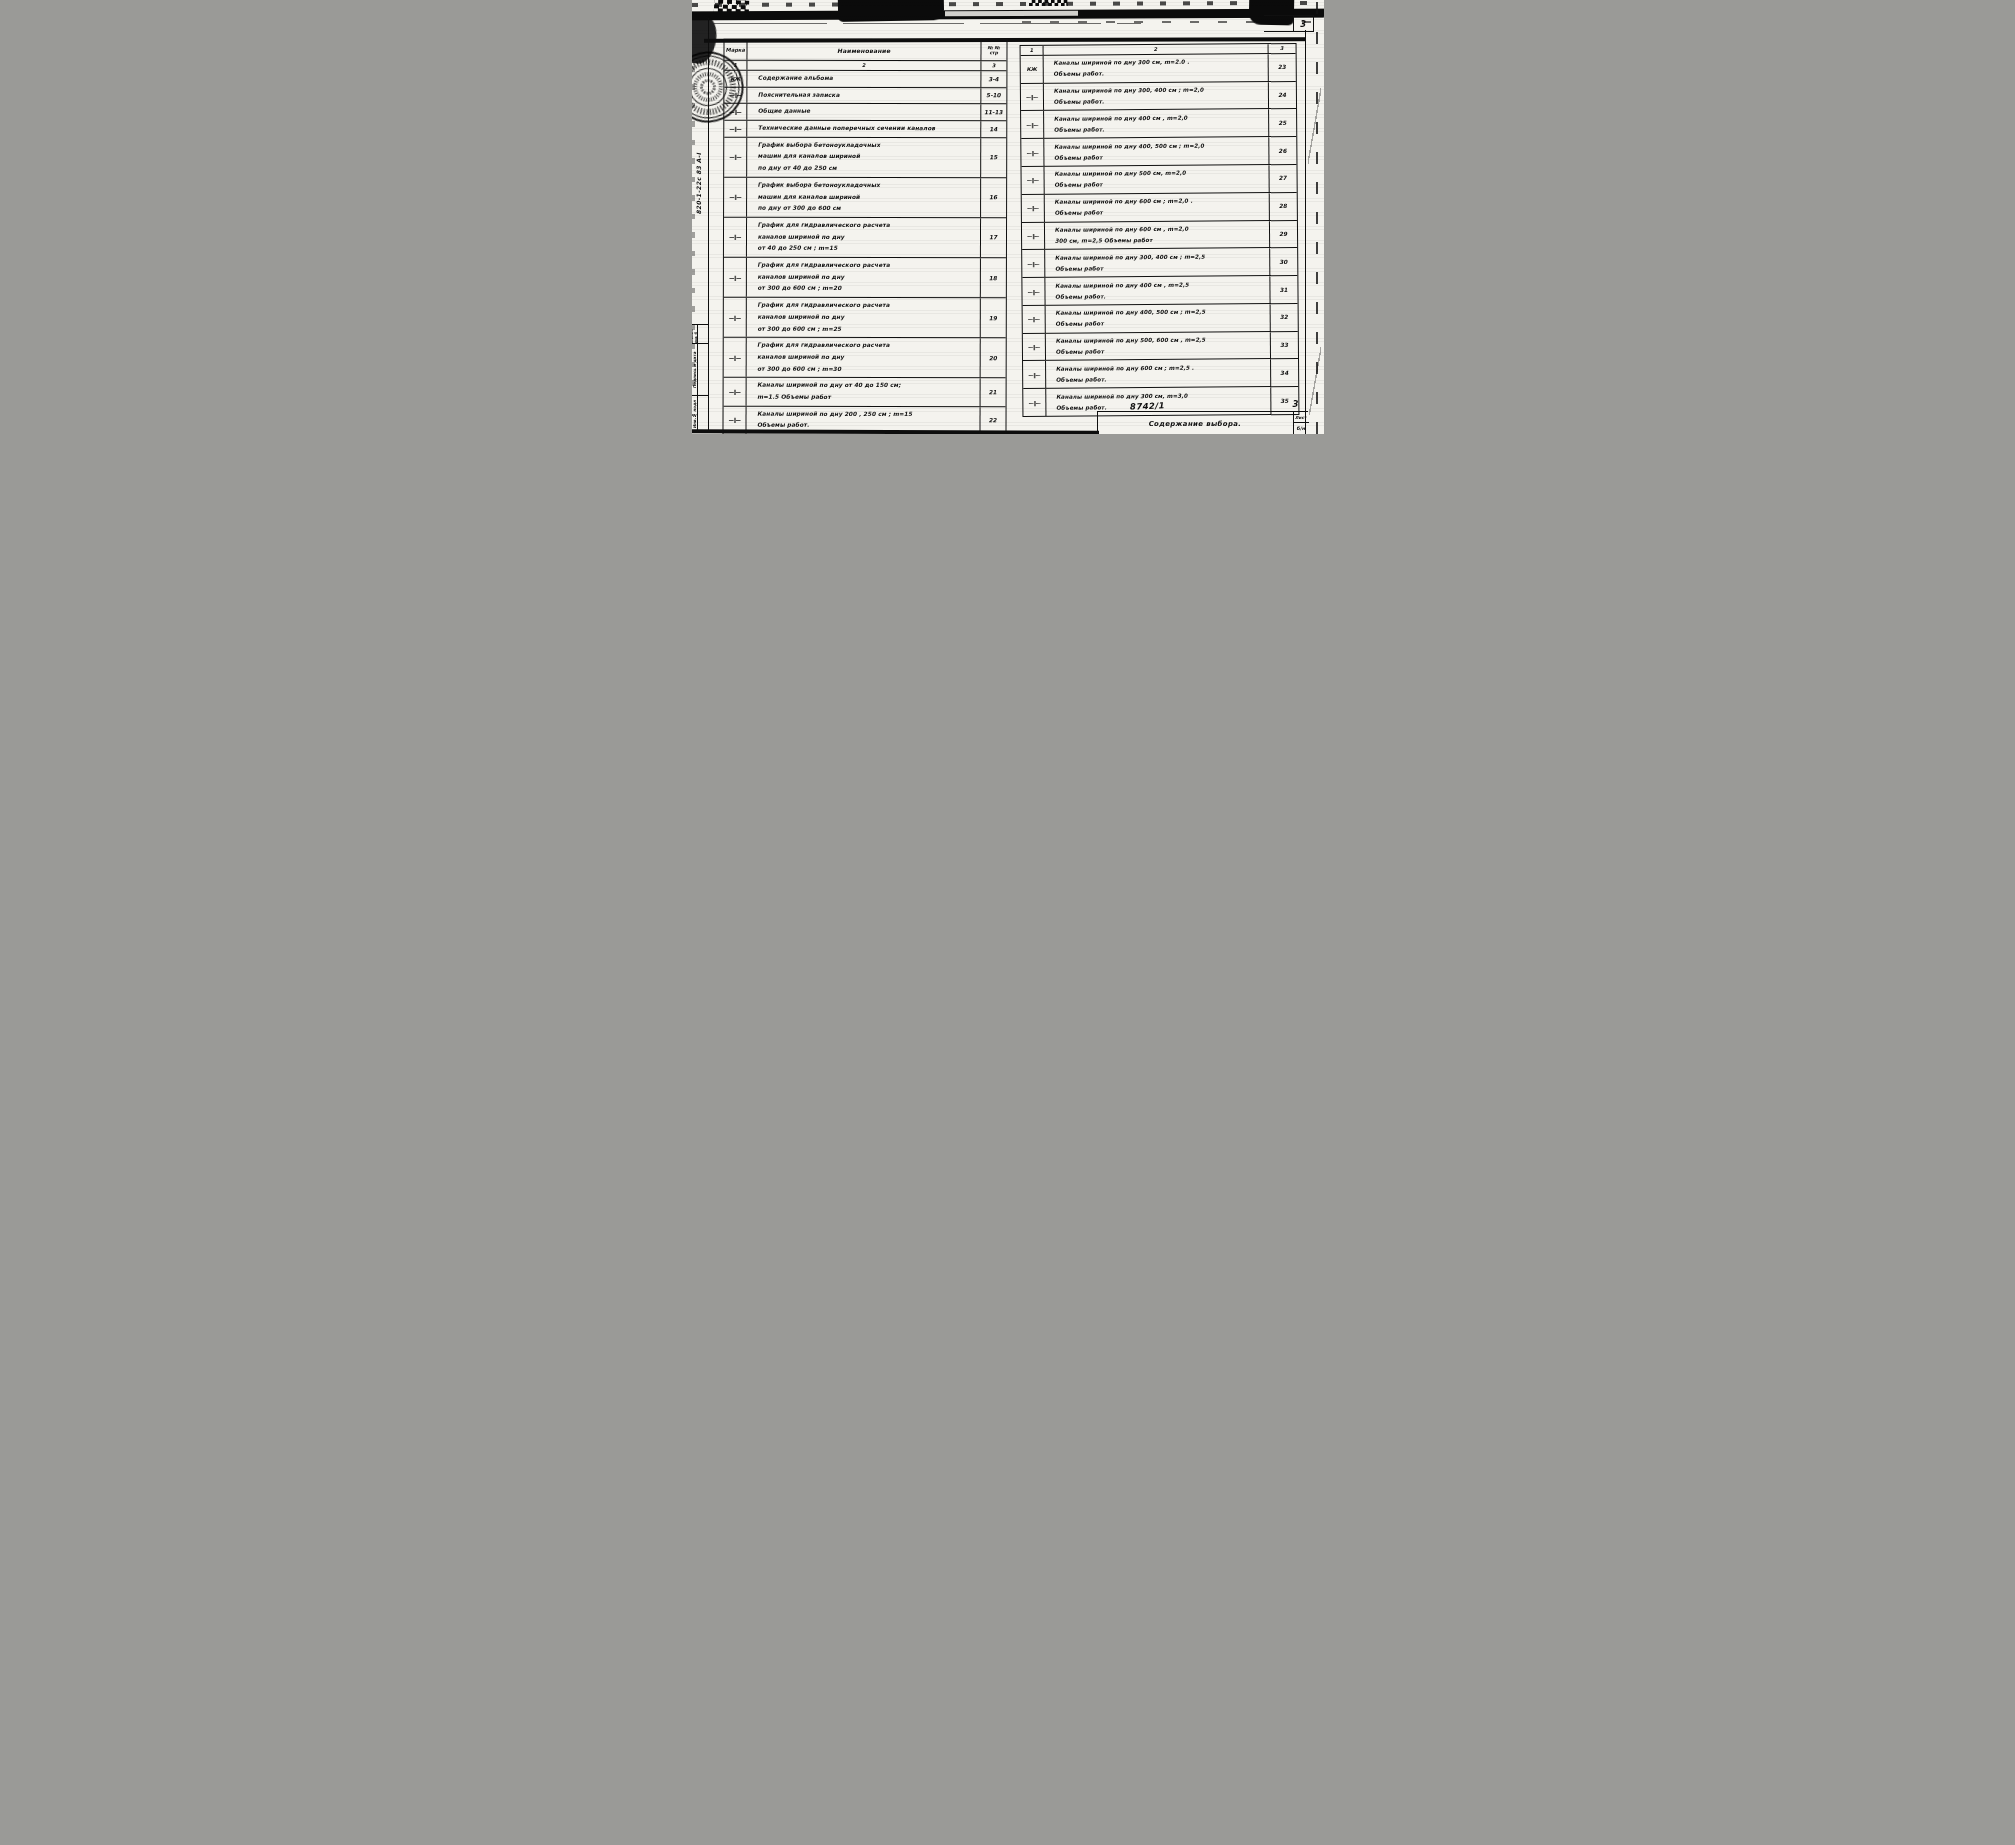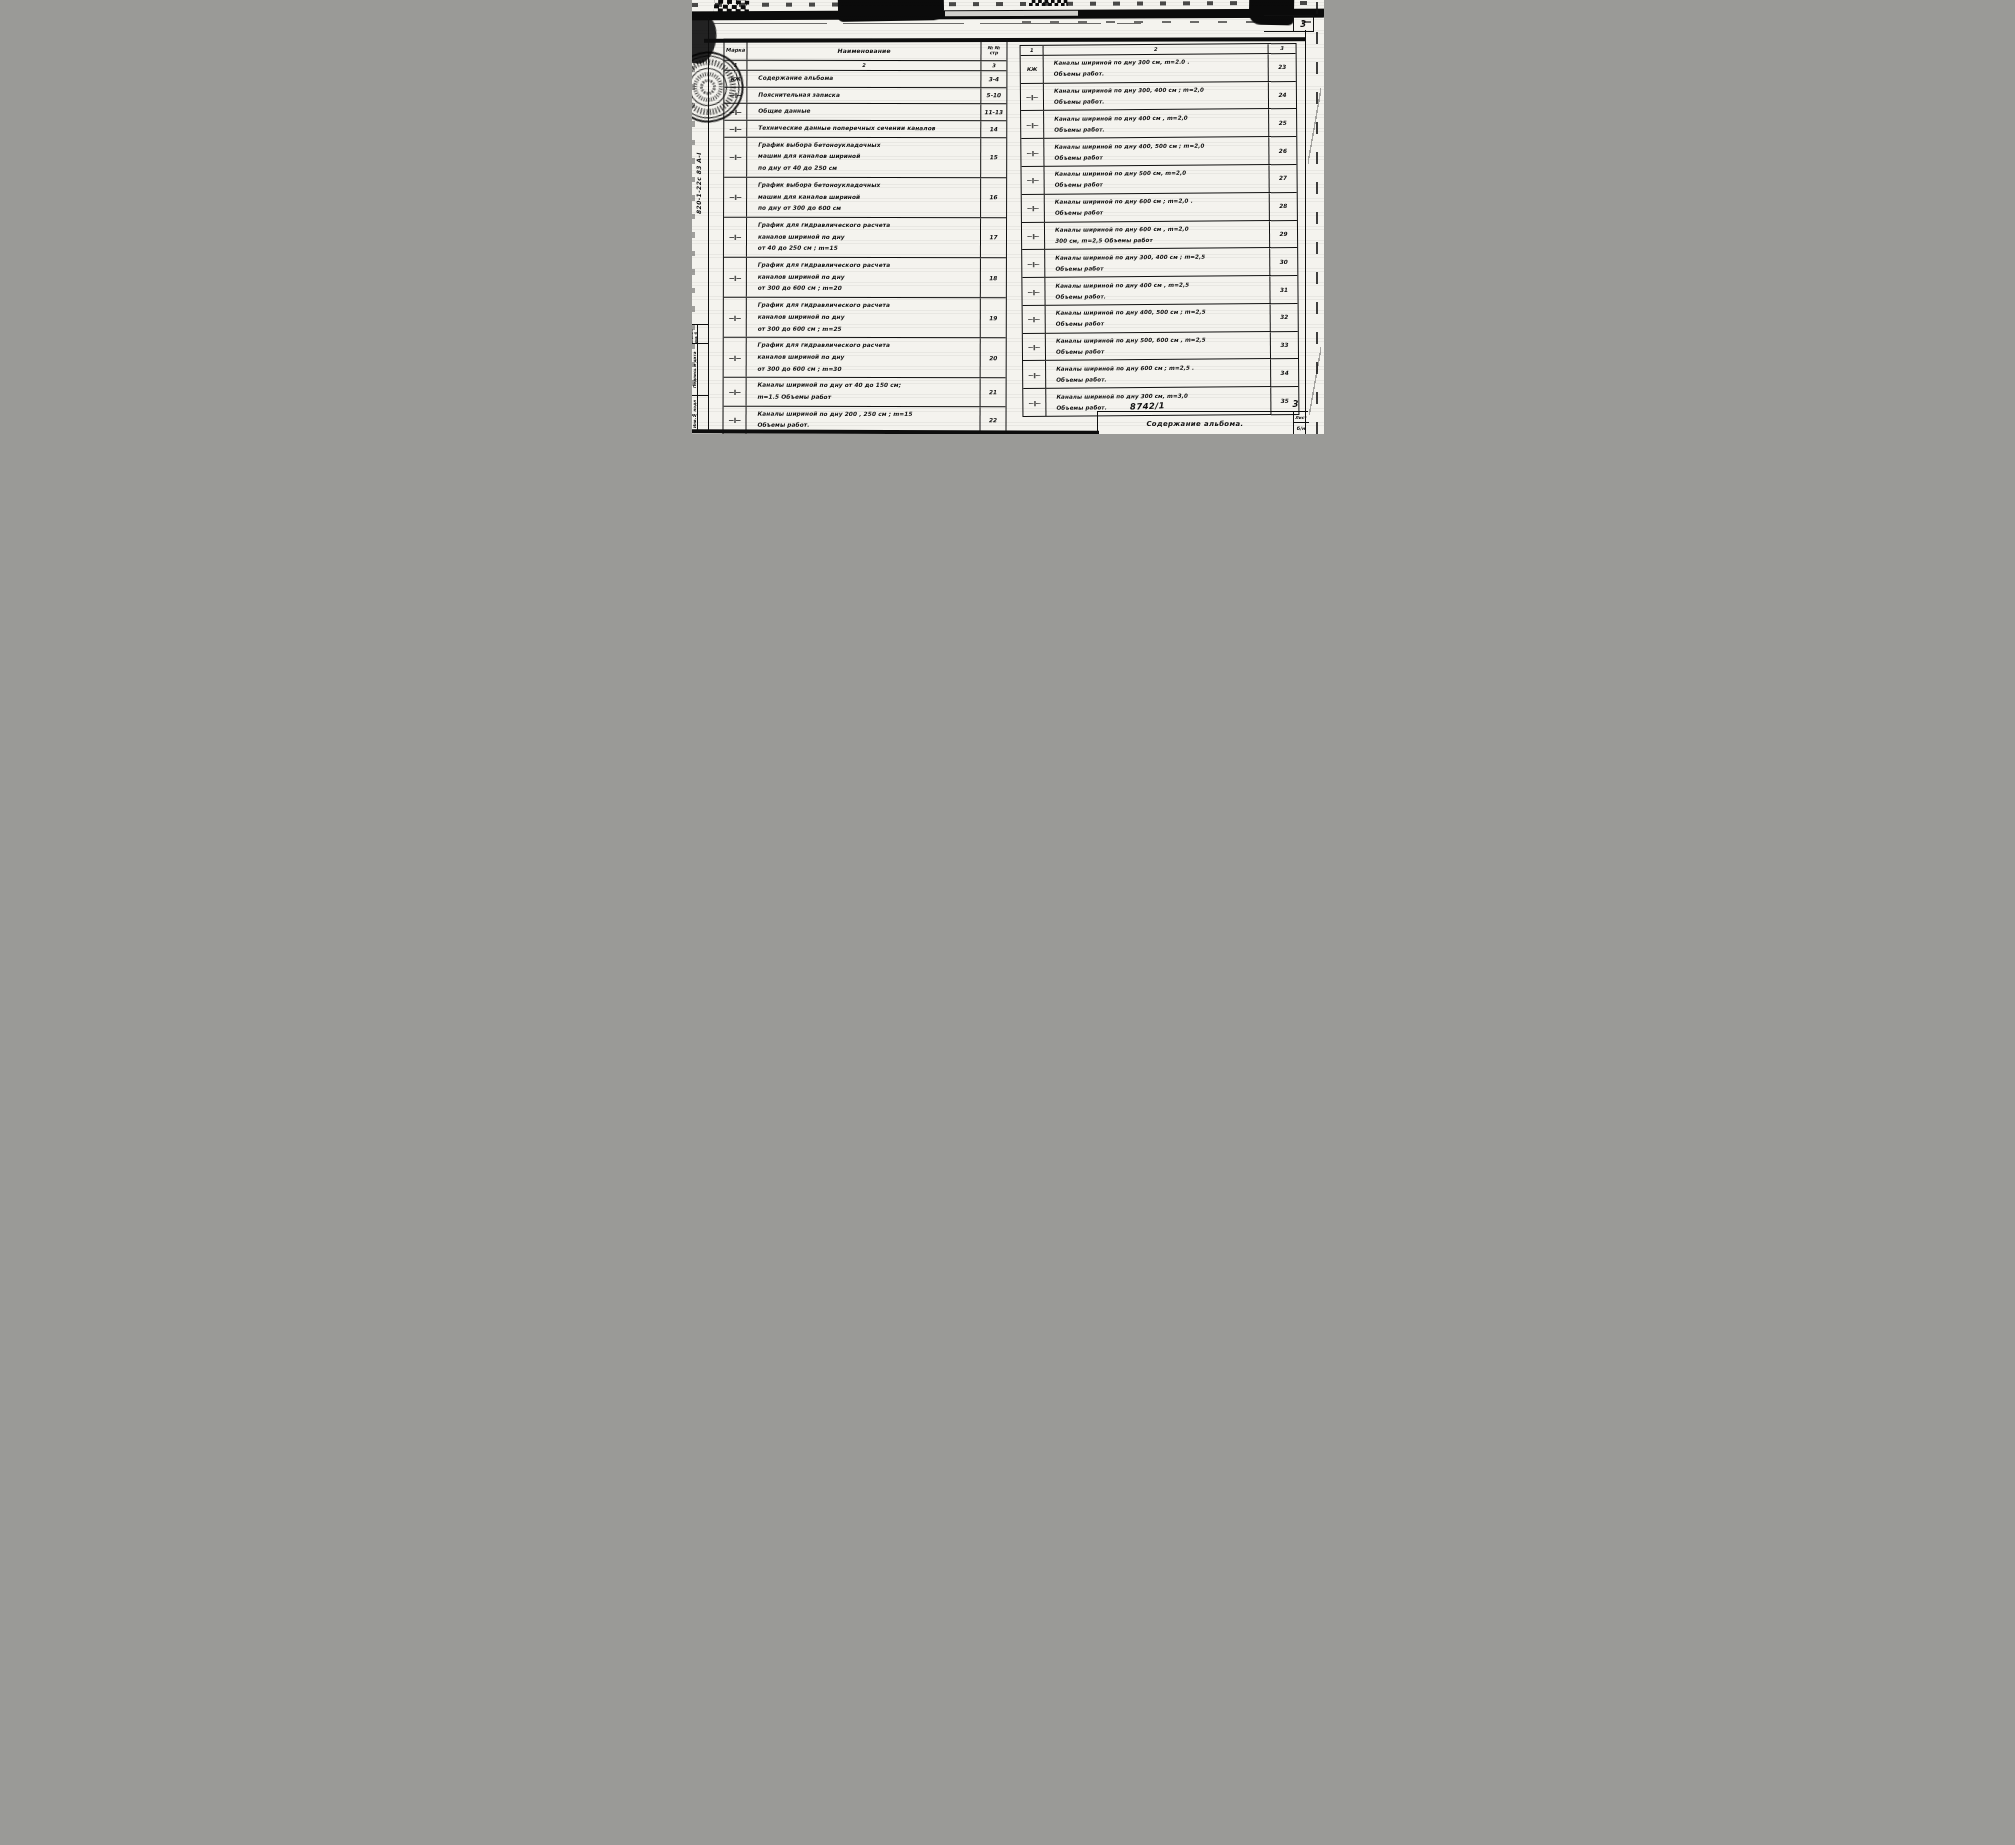--- a/index.html
+++ b/index.html
@@ -311,21 +311,21 @@
 Объемы работ.</div>
           <div class="tcell cell-pages">35</div>
         </div>
       </div>
   </div>
 
   <div class="doc-number">8742/1</div>
   <div class="sheet3">3</div>
 
   <div class="tblock">
-    <div class="tb-title">Содержание альбома.</div>
+    <div class="tb-title">Содержание выбора.</div>
     <div class="tb-list">
       <div class="tb-list-label">Лист</div>
       <div class="tb-list-value">б/н</div>
     </div>
   </div>
 
   <div class="vtext side-designation">820-1-22с 83 А-I</div>
   <div class="vtext side-label-1">Взамен инв.№</div>
   <div class="vtext side-label-2">Подпись и дата</div>
   <div class="vtext side-label-3">Инв.№ подл</div>

